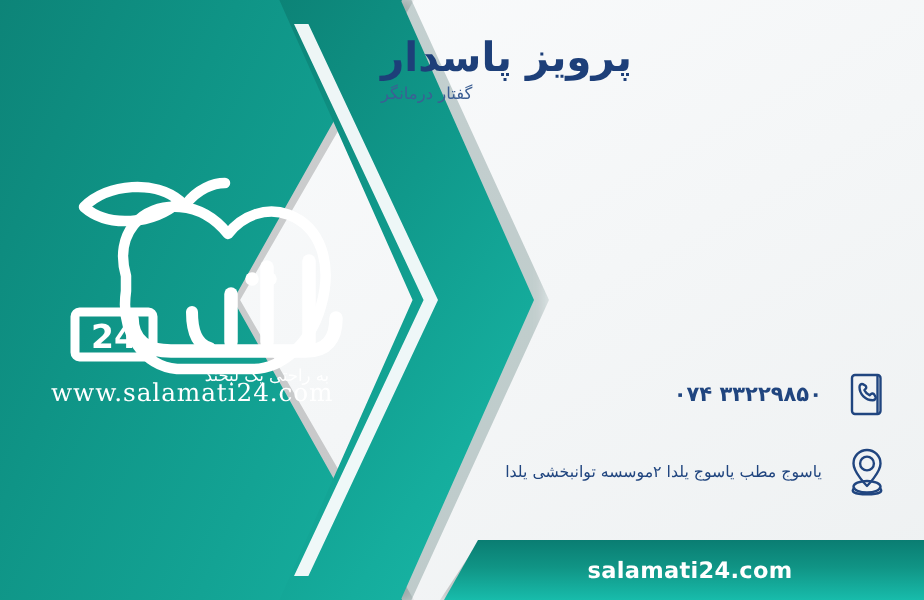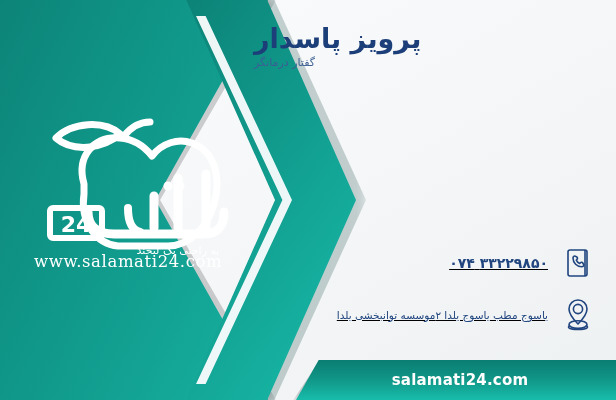--- a/index.html
+++ b/index.html
@@ -170,21 +170,20 @@
     top: 242px;
     width: 370px;
     direction: rtl;
   }
   .contact-row {
     display: flex;
     align-items: center;
     justify-content: space-between;
     gap: 10px;
     margin-bottom: 10px;
-    text-decoration: underline;
   }
   .contact-icon {
     flex: 0 0 40px;
     width: 40px;
     height: 42px;
     display: flex;
     align-items: center;
     justify-content: center;
   }
   .contact-text {

